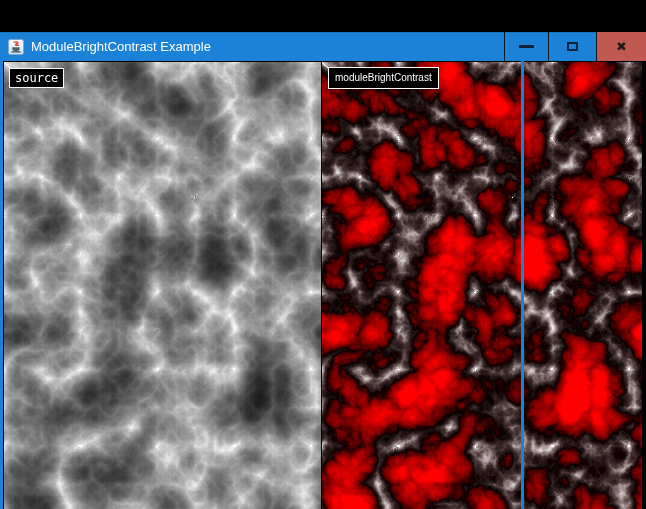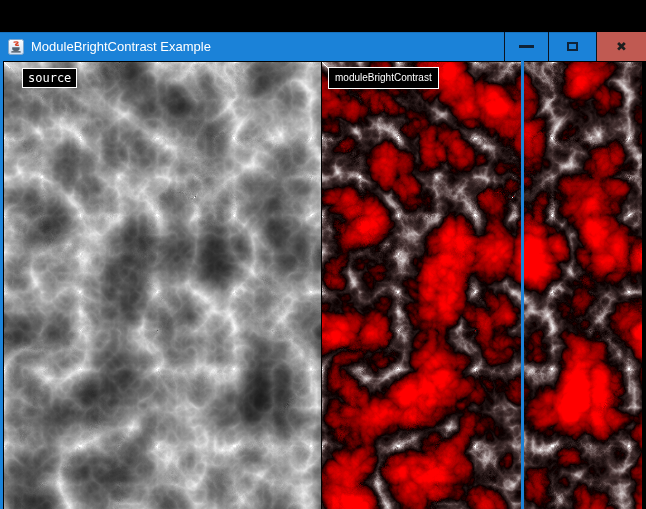--- a/index.html
+++ b/index.html
@@ -33,21 +33,21 @@
   .content { position:absolute; top:29px; left:0; width:646px; height:474px; background:#000; }
   .panel { position:absolute; top:1px; height:473px; overflow:hidden; }
   .panel.left  { left:4px;   width:317px; }
   .panel.right { left:322px; width:320px; }
   .panel svg { display:block; }
 
   .img-label {
     position:absolute; background:#000; border:1px solid #fff; color:#fff;
     white-space:nowrap; line-height:14px;
   }
-  .img-label.mono { top:6px; left:18px; font-family:"DejaVu Sans Mono",monospace; font-size:12px; padding:2px 5px; }
+  .img-label.mono { top:6px; left:5px; font-family:"DejaVu Sans Mono",monospace; font-size:12px; padding:2px 5px; }
   .img-label.sans { top:5px; left:6px; font-family:"Liberation Sans",sans-serif; font-size:10px; padding:3px 6px; }
 
   
   .edge-left   { position:absolute; top:29px; left:0;   width:3px;   height:474px; background:#1b82d8; }
   .edge-right  { position:absolute; top:29px; right:0;  width:3px;   height:474px; background:#1b82d8; }
   .edge-bottom { position:absolute; top:503px; left:0;  width:646px; height:3px;   background:#1b82d8; }
   .shadow-bottom { position:absolute; top:506px; left:0; width:646px; height:3px;  background:#0c0c0c; }
 </style>
 </head>
 <body>

